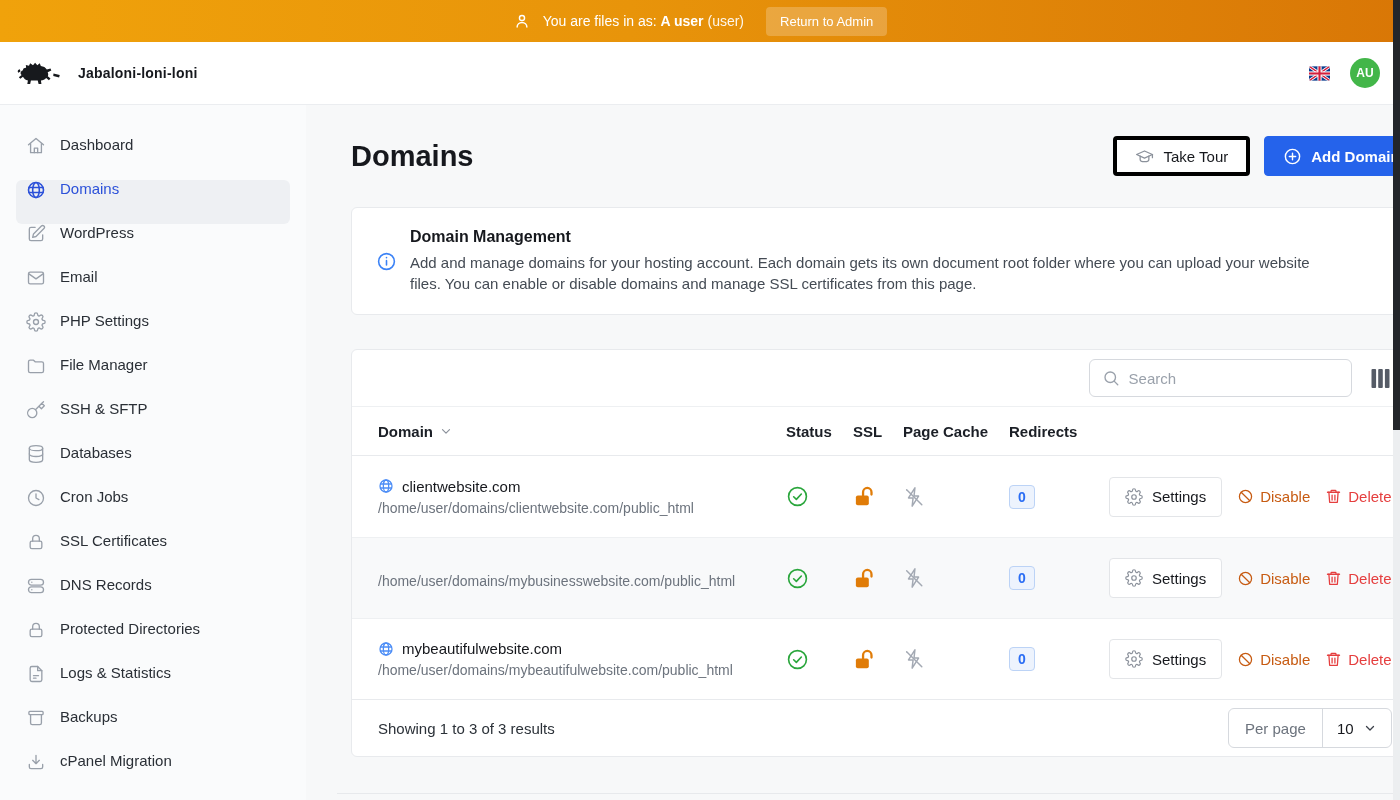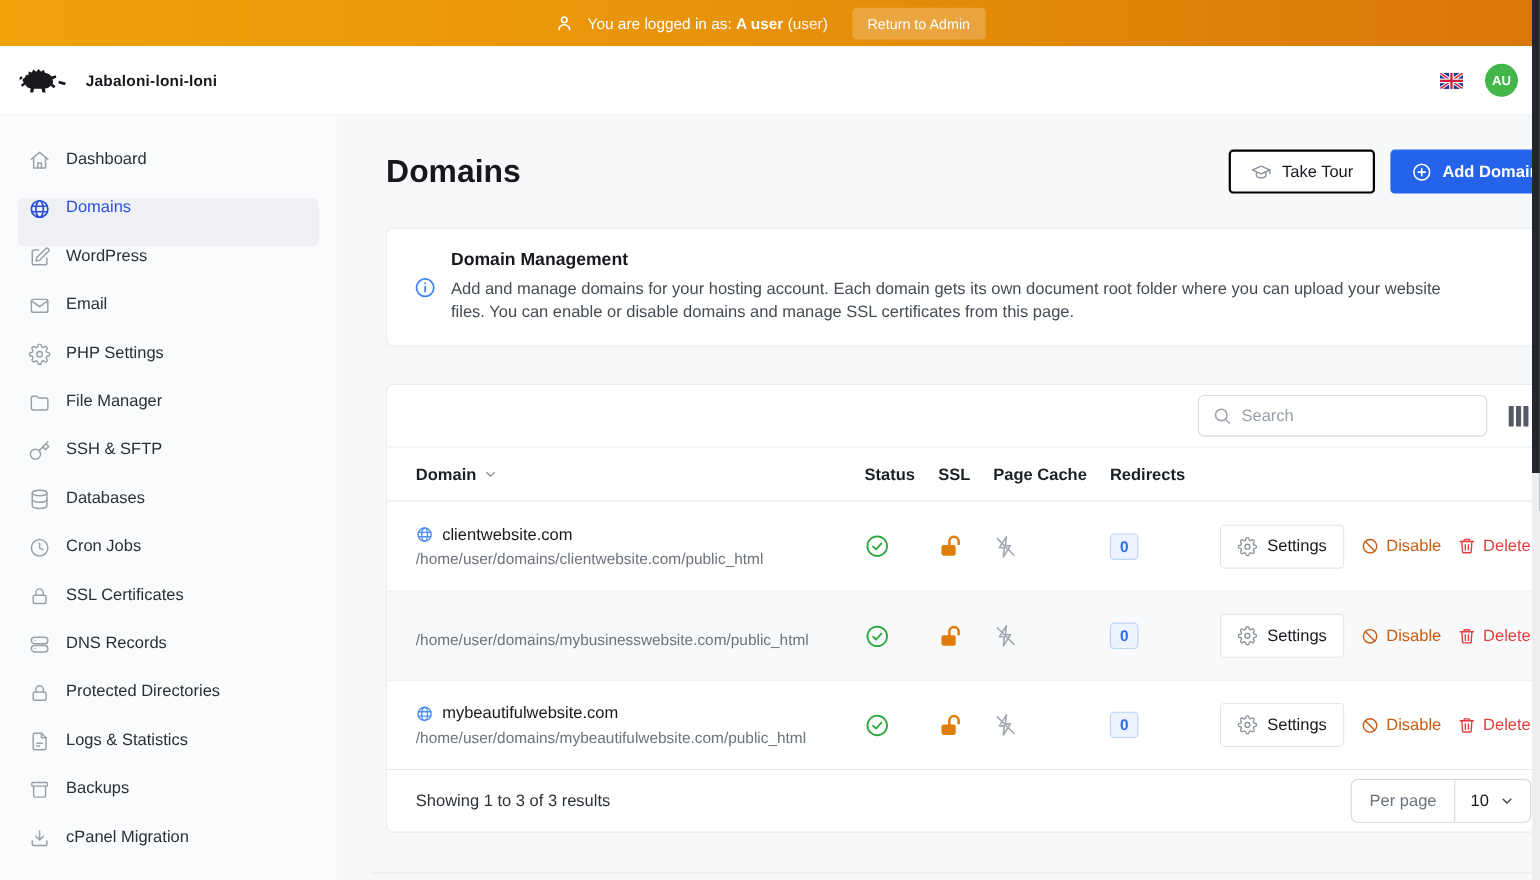--- a/index.html
+++ b/index.html
@@ -34,21 +34,21 @@
   .side-item.active .ico { color:#2c51d9; }
 
   .main { flex:1; padding:31px 31px 0 45px; }
 
   
   .page-head { display:flex; align-items:center; justify-content:space-between; margin-bottom:31px; }
   .page-title { font-size:29px; font-weight:800; color:#16181d; }
   .head-actions { display:flex; gap:14px; }
   .btn { display:flex; align-items:center; gap:9px; height:40px; padding:0 18px; border-radius:4px;
     font-size:15px; cursor:pointer; font-family:inherit; }
-  .btn-ghost { background:#fff; border:2px solid #000000; color:#16181d; }
+  .btn-ghost { background:#fff; border:4px solid #000000; color:#16181d; }
   .btn-ghost .ico { color:#8b919b; }
   .btn-primary { background:#2563eb; border:1px solid #2563eb; color:#fff; font-weight:600; }
 
   
   .info-card { background:#fff; border:1px solid #e8eaed; border-radius:6px; padding:20px 24px;
     display:flex; align-items:center; gap:13px; margin-bottom:34px; }
   .info-icon { color:#3b82f6; flex:0 0 20px; }
   .info-title { font-size:16px; font-weight:700; color:#16181d; margin-bottom:7px; }
   .info-body { font-size:15px; color:#444b54; line-height:1.38; max-width:910px; }
 
@@ -101,21 +101,21 @@
 <body>
 
 <div class="banner">
   <span class="ico">
     <svg width="18" height="18" viewBox="0 0 24 24" fill="none" stroke="#fff" stroke-width="1.9" stroke-linecap="round" stroke-linejoin="round">
         <circle cx="12" cy="8" r="3.4"></circle>
         <path d="M5.5 20a6.5 6 0 0 1 13 0"></path>
       </svg>
   </span>
   <span class="msg">
-    <span>You are logged in as:</span>
+    <span>You are files in as:</span>
     <b>A user</b>
     <span class="role">(user)</span>
   </span>
   <button class="return-btn">Return to Admin</button>
 </div>
 
 <div class="topbar">
   <div class="brand">
     <span>
       <svg width="50" height="38" viewBox="0 0 60 40">

